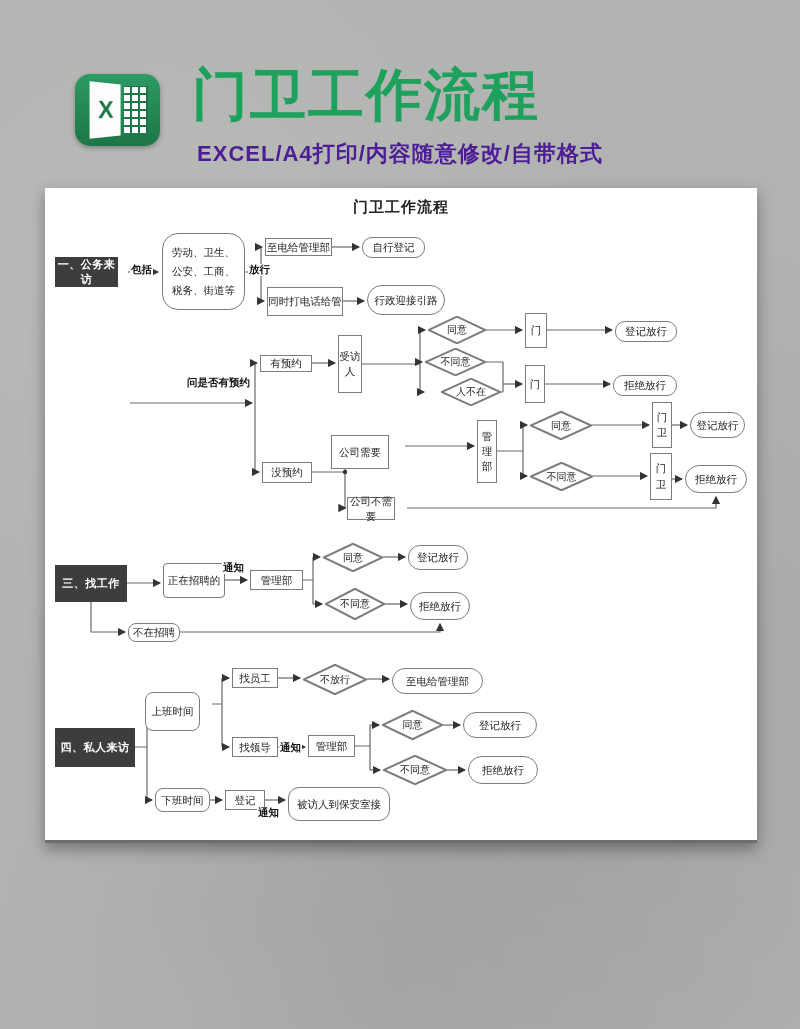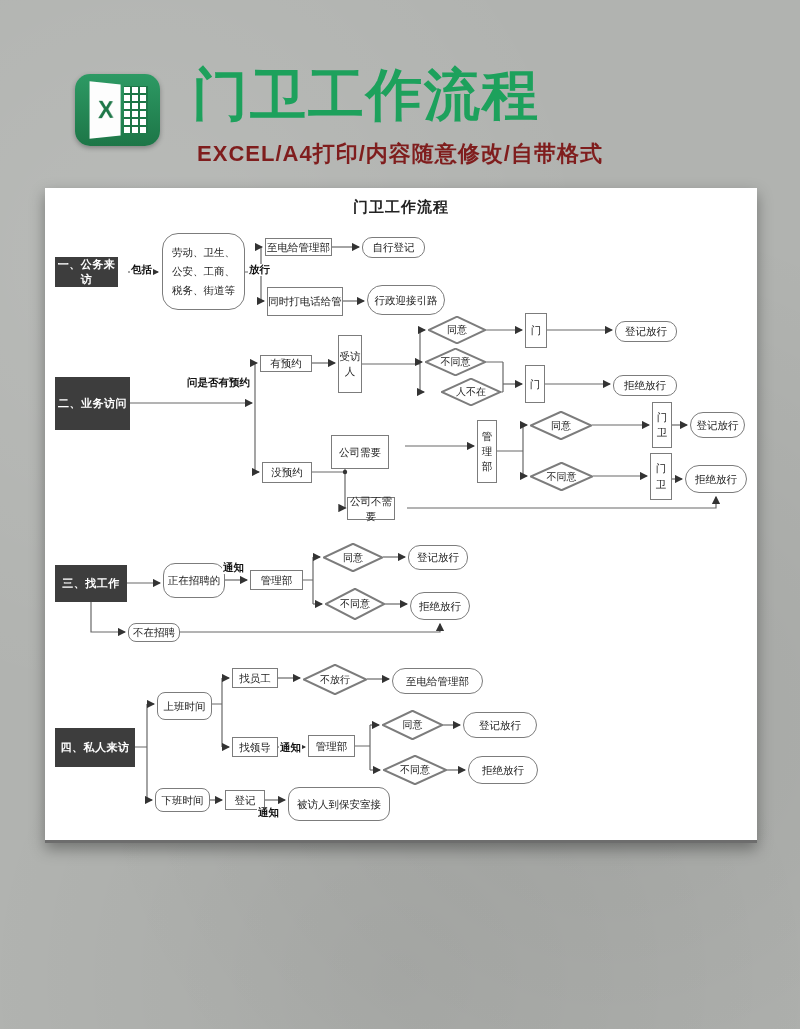--- a/index.html
+++ b/index.html
@@ -19,21 +19,21 @@
     transform:perspective(70px) rotateY(15deg);display:flex;align-items:center;justify-content:center;
     font-weight:bold;font-size:24px;color:#1d7647;}
   .xl-grid{position:absolute;right:12px;top:12px;width:24px;height:47px;
     background:
       repeating-linear-gradient(0deg, transparent 0 6px, #1d7647 6px 8px),
       repeating-linear-gradient(90deg, transparent 0 6px, #1d7647 6px 8px),
       #fff;}
   .main-title{position:absolute;left:192px;top:58px;font-size:56px;font-weight:bold;
     color:#1da15c;letter-spacing:2px;white-space:nowrap;}
   .subtitle{position:absolute;left:0;top:139px;width:800px;text-align:center;
-    font-size:22px;font-weight:bold;color:#7f1d1d;letter-spacing:1px;}
+    font-size:22px;font-weight:bold;color:#4c1d95;letter-spacing:1px;}
   
   .canvas{position:absolute;left:45px;top:188px;width:712px;height:652px;background:#fff;
     border-bottom:3px solid #6d6d6d;box-shadow:0 6px 14px rgba(0,0,0,.35);}
   .canvas svg.wires{position:absolute;left:0;top:0;z-index:1;}
   .fc-title{position:absolute;left:0;top:10px;width:712px;text-align:center;z-index:2;
     font-size:15px;font-weight:bold;color:#222;letter-spacing:1px;}
   .nd{position:absolute;z-index:2;display:flex;align-items:center;justify-content:center;
     font-size:10.5px;color:#222;text-align:center;line-height:1.35;box-sizing:border-box;}
   .dark{background:#3d3d3d;color:#fff;font-weight:bold;font-size:11px;letter-spacing:.5px;}
   .box{background:#fff;border:1px solid #7c7c7c;}
@@ -135,21 +135,20 @@
 
   <div class="nd dark" style="left:10px;top:69px;width:63px;height:30px">一、公务来访</div>
   <div class="lbl" style="left:85px;top:76px">包括</div>
   <div class="nd pill depts" style="left:117px;top:45px;width:83px;height:77px;border-radius:16px">劳动、卫生、公安、工商、税务、街道等</div>
   <div class="lbl" style="left:203px;top:76px">放行</div>
   <div class="nd box" style="left:220px;top:50px;width:67px;height:18px">至电给管理部</div>
   <div class="nd pill" style="left:317px;top:49px;width:63px;height:21px;border-radius:10px">自行登记</div>
   <div class="nd box" style="left:222px;top:99px;width:76px;height:29px">同时打电话给管</div>
   <div class="nd pill" style="left:322px;top:97px;width:78px;height:30px;border-radius:15px">行政迎接引路</div>
 
-  <div class="nd dark" style="left:10px;top:189px;width:75px;height:53px">二、业务访问</div>
   <div class="lbl" style="left:141px;top:189px">问是否有预约</div>
   <div class="nd box" style="left:215px;top:167px;width:52px;height:17px">有预约</div>
   <div class="nd box vtxt" style="left:293px;top:147px;width:24px;height:58px">受访人</div>
   <div class="nd dia" style="left:383px;top:128px;width:58px;height:28px">
     <svg viewBox="0 0 100 40" preserveAspectRatio="none">
         <polygon points="50,1 99,20 50,39 1,20"></polygon>
       </svg>
     <span>同意</span>
   </div>
   <div class="nd box" style="left:480px;top:125px;width:22px;height:35px">门</div>
@@ -183,41 +182,41 @@
   <div class="nd dia" style="left:485px;top:274px;width:63px;height:29px">
     <svg viewBox="0 0 100 40" preserveAspectRatio="none">
         <polygon points="50,1 99,20 50,39 1,20"></polygon>
       </svg>
     <span>不同意</span>
   </div>
   <div class="nd box vtxt" style="left:605px;top:265px;width:22px;height:47px">门卫</div>
   <div class="nd pill" style="left:640px;top:277px;width:62px;height:28px;border-radius:14px">拒绝放行</div>
 
   <div class="nd dark" style="left:10px;top:377px;width:72px;height:37px">三、找工作</div>
-  <div class="nd pill" style="left:118px;top:375px;width:62px;height:35px;border-radius:12px">正在招聘的</div>
+  <div class="nd pill" style="left:118px;top:375px;width:62px;height:35px;border-radius:4px">正在招聘的</div>
   <div class="lbl" style="left:177px;top:374px">通知</div>
   <div class="nd box" style="left:205px;top:382px;width:53px;height:20px">管理部</div>
   <div class="nd dia" style="left:278px;top:355px;width:60px;height:29px">
     <svg viewBox="0 0 100 40" preserveAspectRatio="none">
         <polygon points="50,1 99,20 50,39 1,20"></polygon>
       </svg>
     <span>同意</span>
   </div>
   <div class="nd pill" style="left:363px;top:357px;width:60px;height:25px;border-radius:12px">登记放行</div>
   <div class="nd dia" style="left:280px;top:400px;width:60px;height:32px">
     <svg viewBox="0 0 100 40" preserveAspectRatio="none">
         <polygon points="50,1 99,20 50,39 1,20"></polygon>
       </svg>
     <span>不同意</span>
   </div>
   <div class="nd pill" style="left:365px;top:404px;width:60px;height:28px;border-radius:14px">拒绝放行</div>
   <div class="nd pill" style="left:83px;top:435px;width:52px;height:19px;border-radius:8px">不在招聘</div>
 
   <div class="nd dark" style="left:10px;top:540px;width:80px;height:39px">四、私人来访</div>
-  <div class="nd pill" style="left:112px;top:504px;width:55px;height:28px;border-radius:8px">上班时间</div>
+  <div class="nd pill" style="left:100px;top:504px;width:55px;height:39px;border-radius:8px">上班时间</div>
   <div class="nd box" style="left:187px;top:480px;width:46px;height:20px">找员工</div>
   <div class="nd dia" style="left:258px;top:476px;width:64px;height:31px">
     <svg viewBox="0 0 100 40" preserveAspectRatio="none">
         <polygon points="50,1 99,20 50,39 1,20"></polygon>
       </svg>
     <span>不放行</span>
   </div>
   <div class="nd pill" style="left:347px;top:480px;width:91px;height:26px;border-radius:13px">至电给管理部</div>
   <div class="nd box" style="left:187px;top:549px;width:46px;height:20px">找领导</div>
   <div class="lbl" style="left:234px;top:554px">通知</div>

